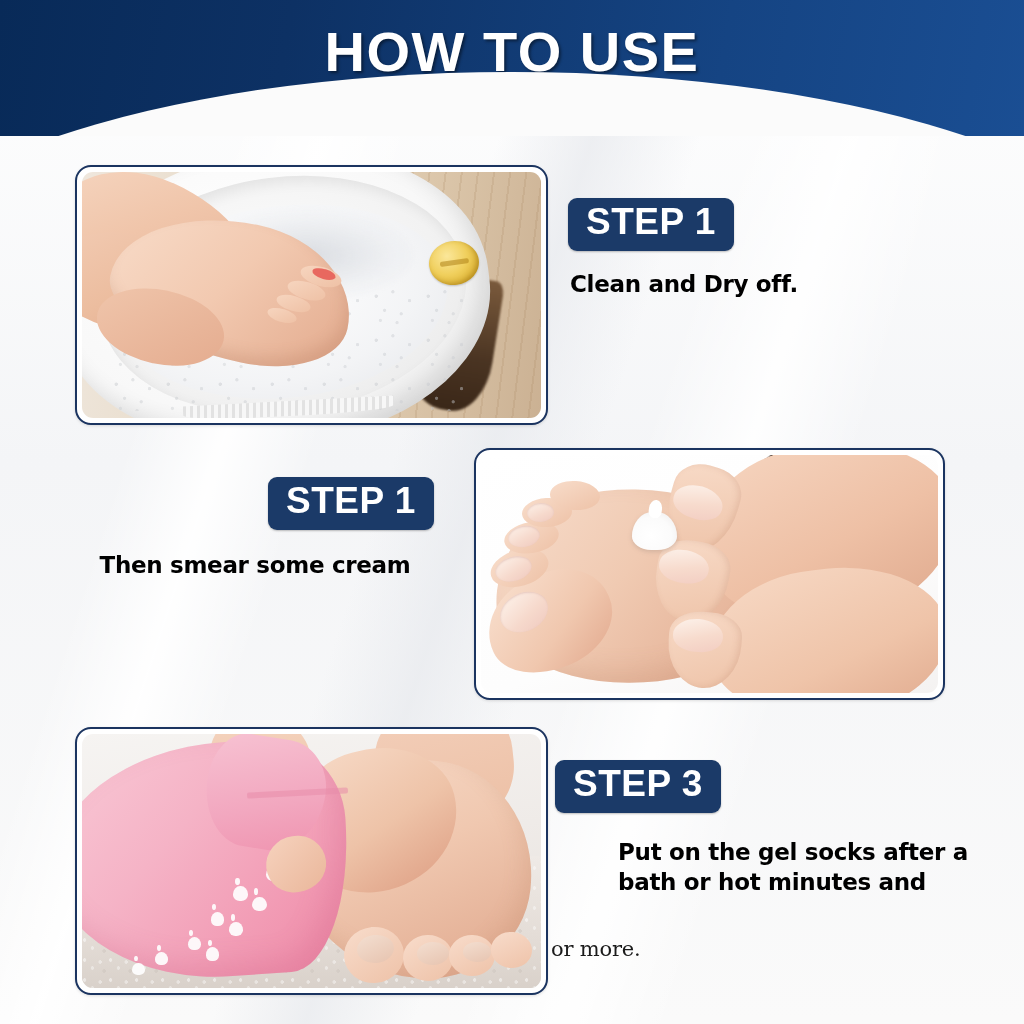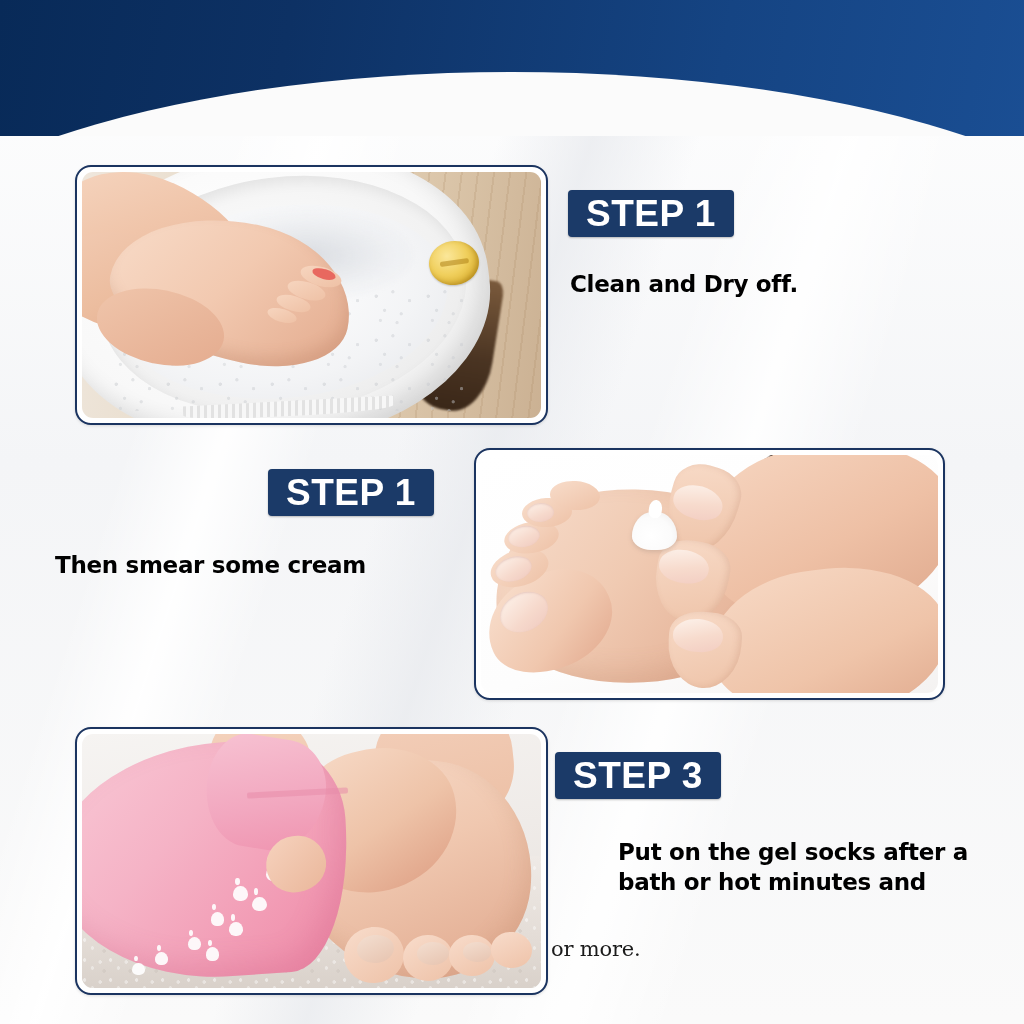--- a/index.html
+++ b/index.html
@@ -85,48 +85,49 @@
     border-radius: 11px;
     overflow: hidden;
   }
 
   
   .badge {
     position: absolute;
     display: inline-block;
     background: #1b3a68;
     color: #ffffff;
-    border-radius: 4px;
+    border-radius: 9px;
     font-family: "Liberation Sans", sans-serif;
     font-weight: bold;
     font-size: 37px;
     letter-spacing: 0.5px;
-    padding: 5px 18px 5px 18px;
+    padding: 5px 18px 11px 18px;
     line-height: 1.0;
     white-space: nowrap;
     box-shadow: 0 1px 2px rgba(0,0,0,0.25);
+    margin-top: 8px;
   }
   .caption {
     position: absolute;
     font-family: "DejaVu Sans", sans-serif;
     font-weight: bold;
     font-size: 23px;
     line-height: 1.30;
     color: #000000;
     letter-spacing: -0.3px;
   }
   .caption-sub {
     position: absolute;
     font-family: "DejaVu Serif", serif;
     font-weight: normal;
     font-size: 21px;
     color: #1b1b1b;
     letter-spacing: -0.2px;
   }
-  .align-right { text-align: left; }
+  .align-right { text-align: center; }
 
   
   .p1-floor {
     position: absolute; inset: 0;
     background: linear-gradient(100deg, #efe7dd 0%, #e6d8c4 40%, #dcc7ab 70%, #cbb193 100%);
   }
   .p1-wood-grain {
     position: absolute; right: 0; top: 0; width: 42%; height: 100%;
     background: repeating-linear-gradient(97deg,
       rgba(168,134,96,0.20) 0px, rgba(168,134,96,0.20) 2px,
@@ -402,20 +403,21 @@
   }
 </style>
 </head>
 <body>
 
 <div id="page">
 
   <div class="bg-streaks"></div>
 
   <div class="header">
+    <div class="header-title">HOW TO USE</div>
     <div class="header-curve"></div>
   </div>
 
   <div class="photo-frame" style="left:75px; top:165px; width:473px; height:260px;">
     <div class="photo-inner">
       <div class="p1-floor"></div>
       <div class="p1-wood-grain"></div>
       <div class="p1-shadow"></div>
       <div class="p1-basin"></div>
       <div class="p1-basin-rim"></div>

